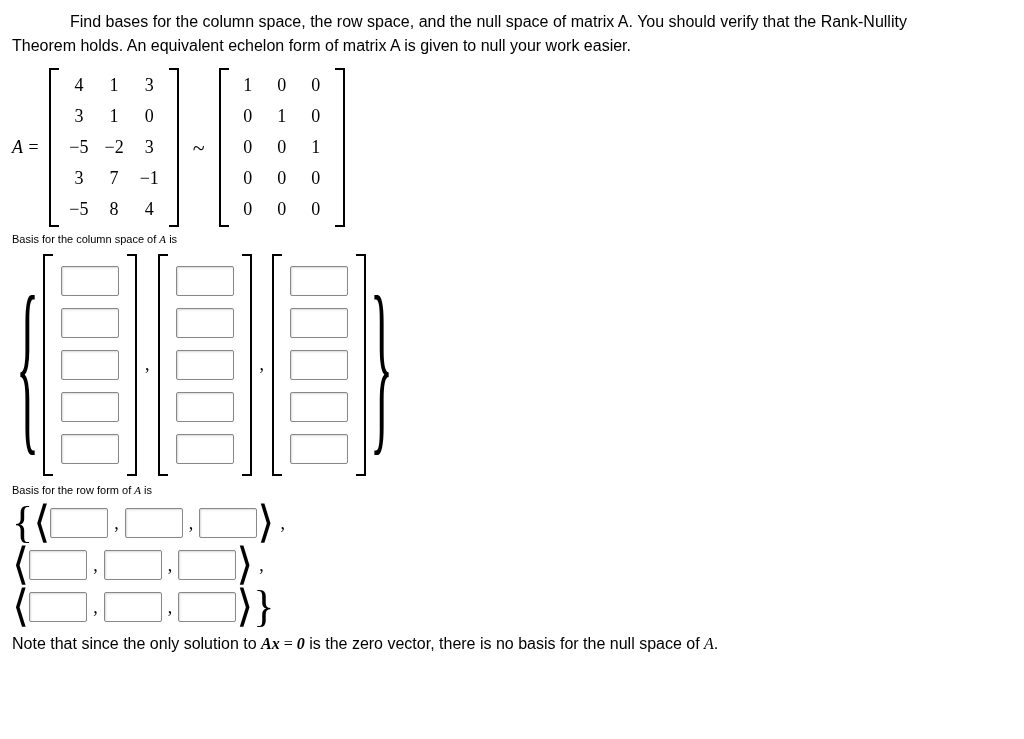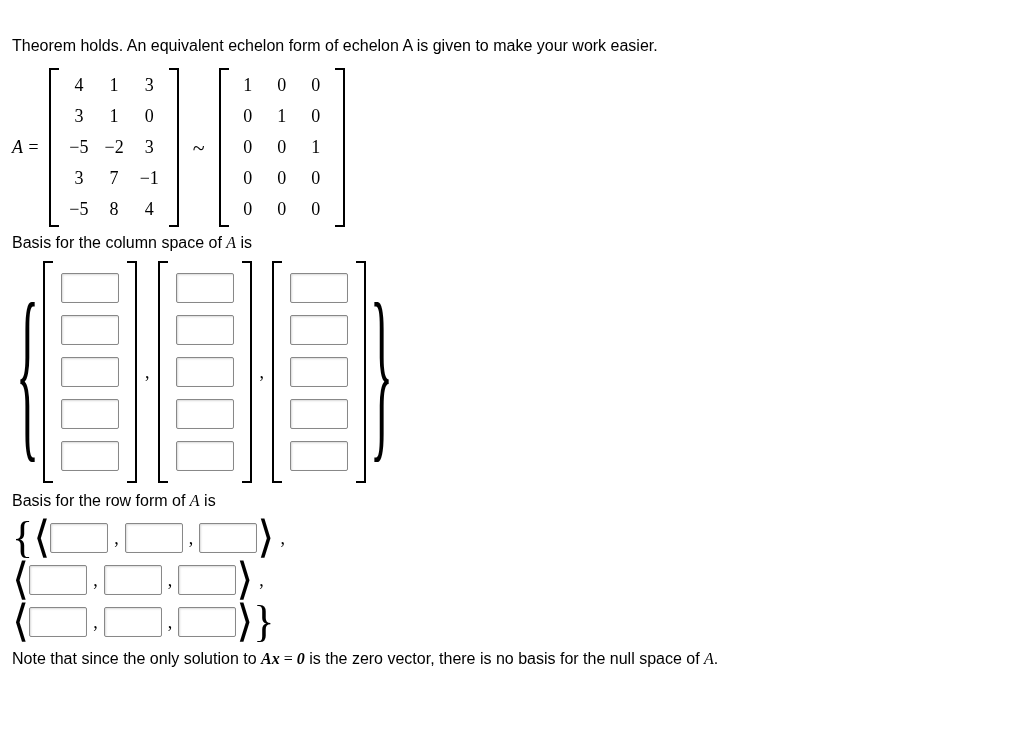--- a/index.html
+++ b/index.html
@@ -57,21 +57,21 @@
     .cell {
       min-width: 18px;
     }
     .tilde {
       font-size: 22px;
       font-style: normal;
       margin: 0 4px;
     }
     .section-label {
       font-family: Arial, Helvetica, sans-serif;
-      font-size: 16px;
+      font-size: 11px;
       margin-top: 2px;
     }
     .section-label .mi {
       font-family: 'Times New Roman', serif;
       font-style: italic;
     }
     .brace-set {
       display: flex;
       align-items: center;
       margin: 6px 0;
@@ -149,22 +149,22 @@
     }
     .eq-upright {
       font-family: 'Times New Roman', serif;
       font-style: normal;
     }
   </style>
 </head>
 <body>
 
 <div class="paragraph">
-  <br>
-  <span>Theorem holds. An equivalent echelon form of echelon A is given to make your work easier.</span>
+  <span class="indent">Find bases for the column space, the row space, and the null space of matrix A. You should verify that the Rank-Nullity</span><br>
+  <span>Theorem holds. An equivalent echelon form of matrix A is given to null your work easier.</span>
 </div>
 
 <div class="math-row">
   <span>A =</span>
   <span class="matrix matrix-5x3">
     <span class="bracket-left"></span>
     <span class="matrix-body">
       <span class="cell">4</span>
         <span class="cell">1</span>
         <span class="cell">3</span>

